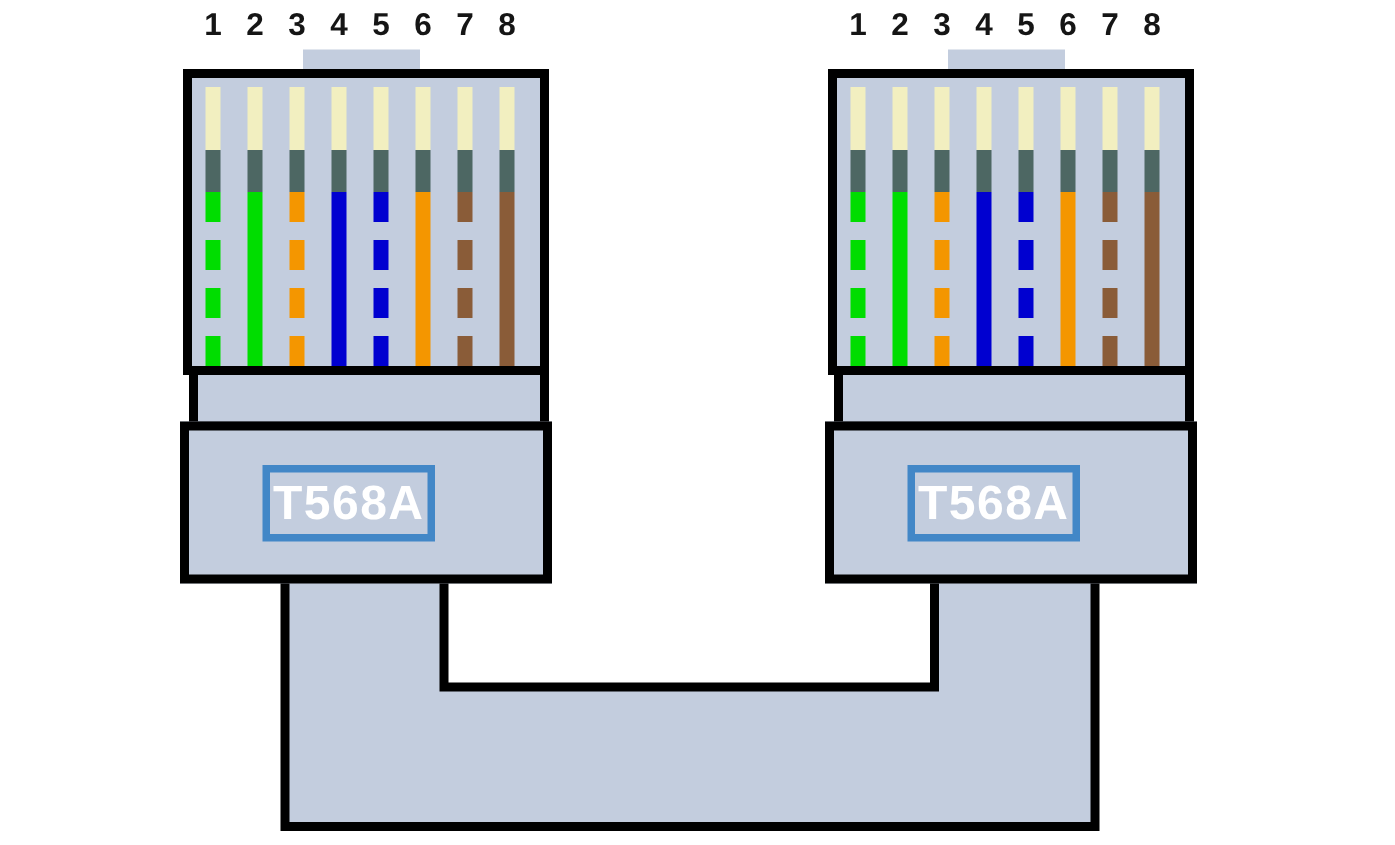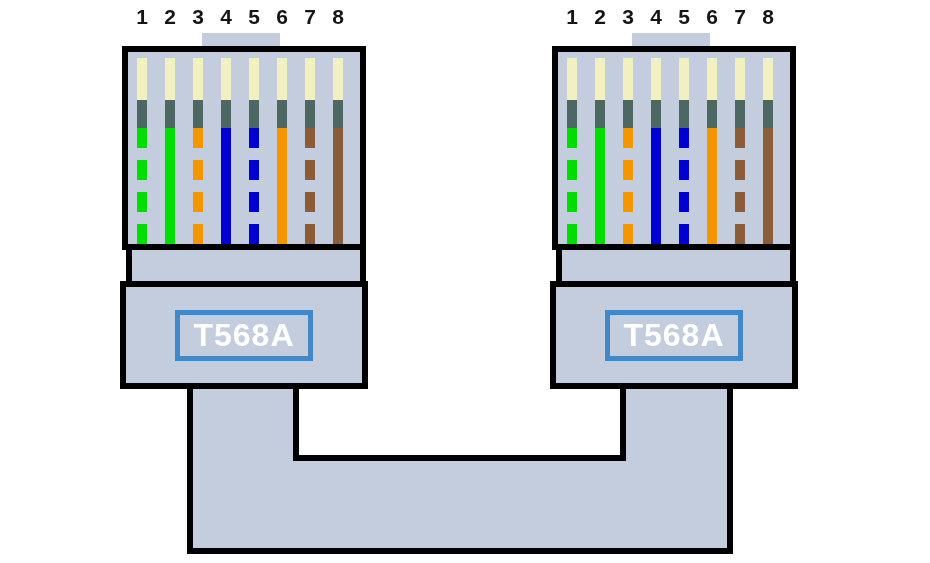--- a/index.html
+++ b/index.html
@@ -33,21 +33,21 @@
 
   .neck{
     position:absolute;top:244px;width:240px;height:43px;box-sizing:border-box;
     border:6px solid var(--outline);background:var(--connector-fill);
   }
   .body-block{
     position:absolute;top:281px;width:248px;height:108px;box-sizing:border-box;
     border:6px solid var(--outline);background:var(--connector-fill);
   }
   .standard-label{
-    position:absolute;top:310px;width:138px;height:51px;box-sizing:border-box;
+    position:absolute;top:310px;width:115px;height:51px;box-sizing:border-box;
     border:5px solid var(--label-border);
     display:flex;align-items:center;justify-content:center;
     font-size:32px;font-weight:700;letter-spacing:1px;color:var(--label-text);
   }
 </style>
 </head>
 <body>
 
 <svg class="cable-svg" width="930" height="563" viewBox="0 0 930 563">
   <polygon class="cable-shape" points="190,380 296,380 296,458 623,458 623,380 730,380 730,551 190,551"></polygon>

